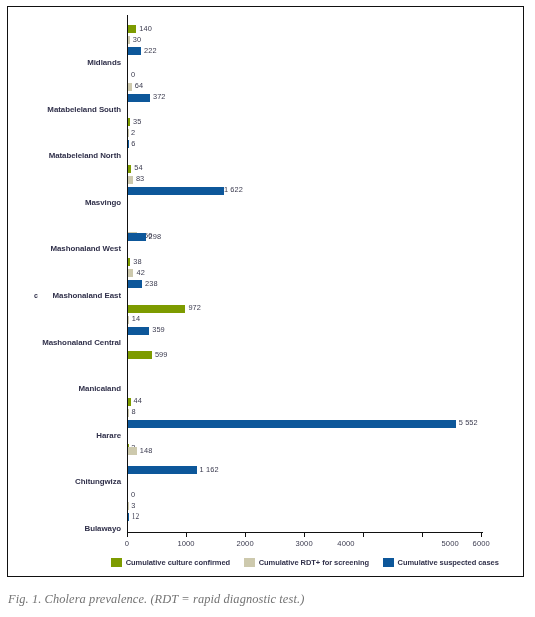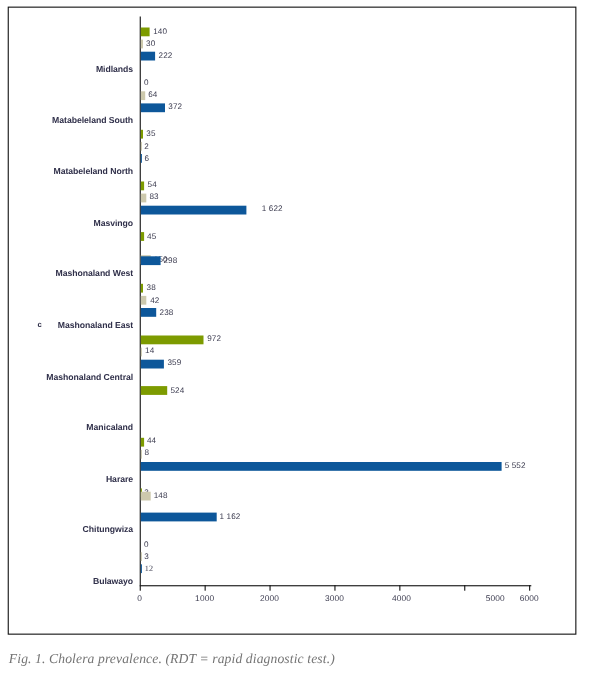--- a/index.html
+++ b/index.html
@@ -190,21 +190,21 @@
       <div id="ticks">
           <div class="tick" style="left: 0px;"></div>
           <div class="tick-label" style="left: 0px;">0</div>
           <div class="tick" style="left: 59.0367px;"></div>
           <div class="tick-label" style="left: 59.0367px;">1000</div>
           <div class="tick" style="left: 118.073px;"></div>
           <div class="tick-label" style="left: 118.073px;">2000</div>
           <div class="tick" style="left: 177.11px;"></div>
           <div class="tick-label" style="left: 177.11px;">3000</div>
           <div class="tick" style="left: 236.147px;"></div>
-          <div class="tick-label" style="left: 238px; text-align: center;">4000</div>
+          <div class="tick-label" style="left: 219px; text-align: center;">4000</div>
           <div class="tick" style="left: 295.183px;"></div>
           <div class="tick-label" style="left: 295.183px; margin-left: 28px;">5000</div>
           <div class="tick" style="left: 354.22px;"></div>
           <div class="tick-label" style="left: 354.22px;">6000</div>
         </div>
       <div id="groups">
           <div class="cat-group" style="top: 10px;">
             <div class="cat-label">Midlands</div>
             <div class="bar-row" style="top: 0px; width: 356px;">
               <div class="bar green" style="width: 8.26513px; background: rgb(125, 155, 0);"></div>
@@ -254,29 +254,25 @@
             <div class="bar-row" style="top: 0px; width: 356px; padding-left: 31px;">
               <div class="bar green" style="width: 3.18798px; background: rgb(125, 155, 0);"></div>
               <div class="bar-value" style="left: 6.18798px;">54</div>
             </div>
             <div class="bar-row" style="top: 11px; width: 356px;">
               <div class="bar tan" style="width: 4.90004px; background: rgb(205, 201, 173);"></div>
               <div class="bar-value" style="left: 7.90004px;">83</div>
             </div>
             <div class="bar-row" style="top: 22px; width: 356px;">
               <div class="bar blue" style="width: 95.7575px; background: rgb(13, 87, 154);"></div>
-              <div class="bar-value" style="left: 110px;">1 622</div>
+              <div class="bar-value" style="left: 96px;">1 622</div>
             </div>
           </div>
           <div class="cat-group" style="top: 196.4px;">
             <div class="cat-label">Mashonaland West</div>
-            <div class="bar-row" style="top: 0px; width: 356px;">
-              <div class="bar green" style="width: 2.65665px; background: rgb(125, 155, 0);"></div>
-              <div class="bar-value" style="left: 5.65665px;">45</div>
-            </div>
             <div class="bar-row" style="top: 21px; width: 356px; padding-left: 41px;">
               <div class="bar tan" style="width: 8.8555px; background: rgb(205, 201, 173);"></div>
               <div class="bar-value" style="left: 11.8555px;">150</div>
             </div>
             <div class="bar-row" style="top: 22px; width: 356px;">
               <div class="bar blue" style="width: 17.5929px; background: rgb(13, 87, 154);"></div>
               <div class="bar-value" style="left: 20.5929px;">298</div>
             </div>
           </div>
           <div class="cat-group" style="top: 243px;">
@@ -306,21 +302,21 @@
             </div>
             <div class="bar-row" style="top: 22px; width: 356px;">
               <div class="bar blue" style="width: 21.1942px; background: rgb(13, 87, 154);"></div>
               <div class="bar-value" style="left: 24.1942px;">359</div>
             </div>
           </div>
           <div class="cat-group" style="top: 336.2px;">
             <div class="cat-label">Manicaland</div>
             <div class="bar-row" style="top: 0px; width: 356px;">
               <div class="bar green" style="width: 23.9098px; background: rgb(125, 155, 0);"></div>
-              <div class="bar-value" style="left: 26.9098px;">524</div>
+              <div class="bar-value" style="left: 26.9098px;">599</div>
             </div>
           </div>
           <div class="cat-group" style="top: 382.8px;">
             <div class="cat-label">Harare</div>
             <div class="bar-row" style="top: 0px; width: 356px;">
               <div class="bar green" style="width: 2.59761px; background: rgb(125, 155, 0);"></div>
               <div class="bar-value" style="left: 5.59761px;">44</div>
             </div>
             <div class="bar-row" style="top: 11px; width: 356px;">
               <div class="bar tan" style="width: 0.472293px; background: rgb(205, 201, 173);"></div>
@@ -357,16 +353,30 @@
               <div class="bar-value" style="left: 3.17711px;">3</div>
             </div>
             <div class="bar-row" style="top: 22px; width: 356px; font-family: Liberation Serif, serif;">
               <div class="bar blue" style="width: 0.70844px; background: rgb(13, 87, 154);"></div>
               <div class="bar-value" style="left: 3.70844px;">12</div>
             </div>
           </div>
         </div>
     </div>
 
+    <div id="legend">
+        <div class="legend-item">
+          <span class="legend-swatch green" style="background: rgb(125, 155, 0);"></span>
+          <span class="legend-label">Cumulative culture confirmed</span>
+        </div>
+        <div class="legend-item">
+          <span class="legend-swatch tan" style="background: rgb(205, 201, 173);"></span>
+          <span class="legend-label">Cumulative RDT+ for screening</span>
+        </div>
+        <div class="legend-item">
+          <span class="legend-swatch blue" style="background: rgb(13, 87, 154);"></span>
+          <span class="legend-label">Cumulative suspected cases</span>
+        </div>
+      </div>
   </div>
 </div>
 
 <div id="caption">Fig. 1. Cholera prevalence. (RDT = rapid diagnostic test.)</div>
 
 </body></html>

